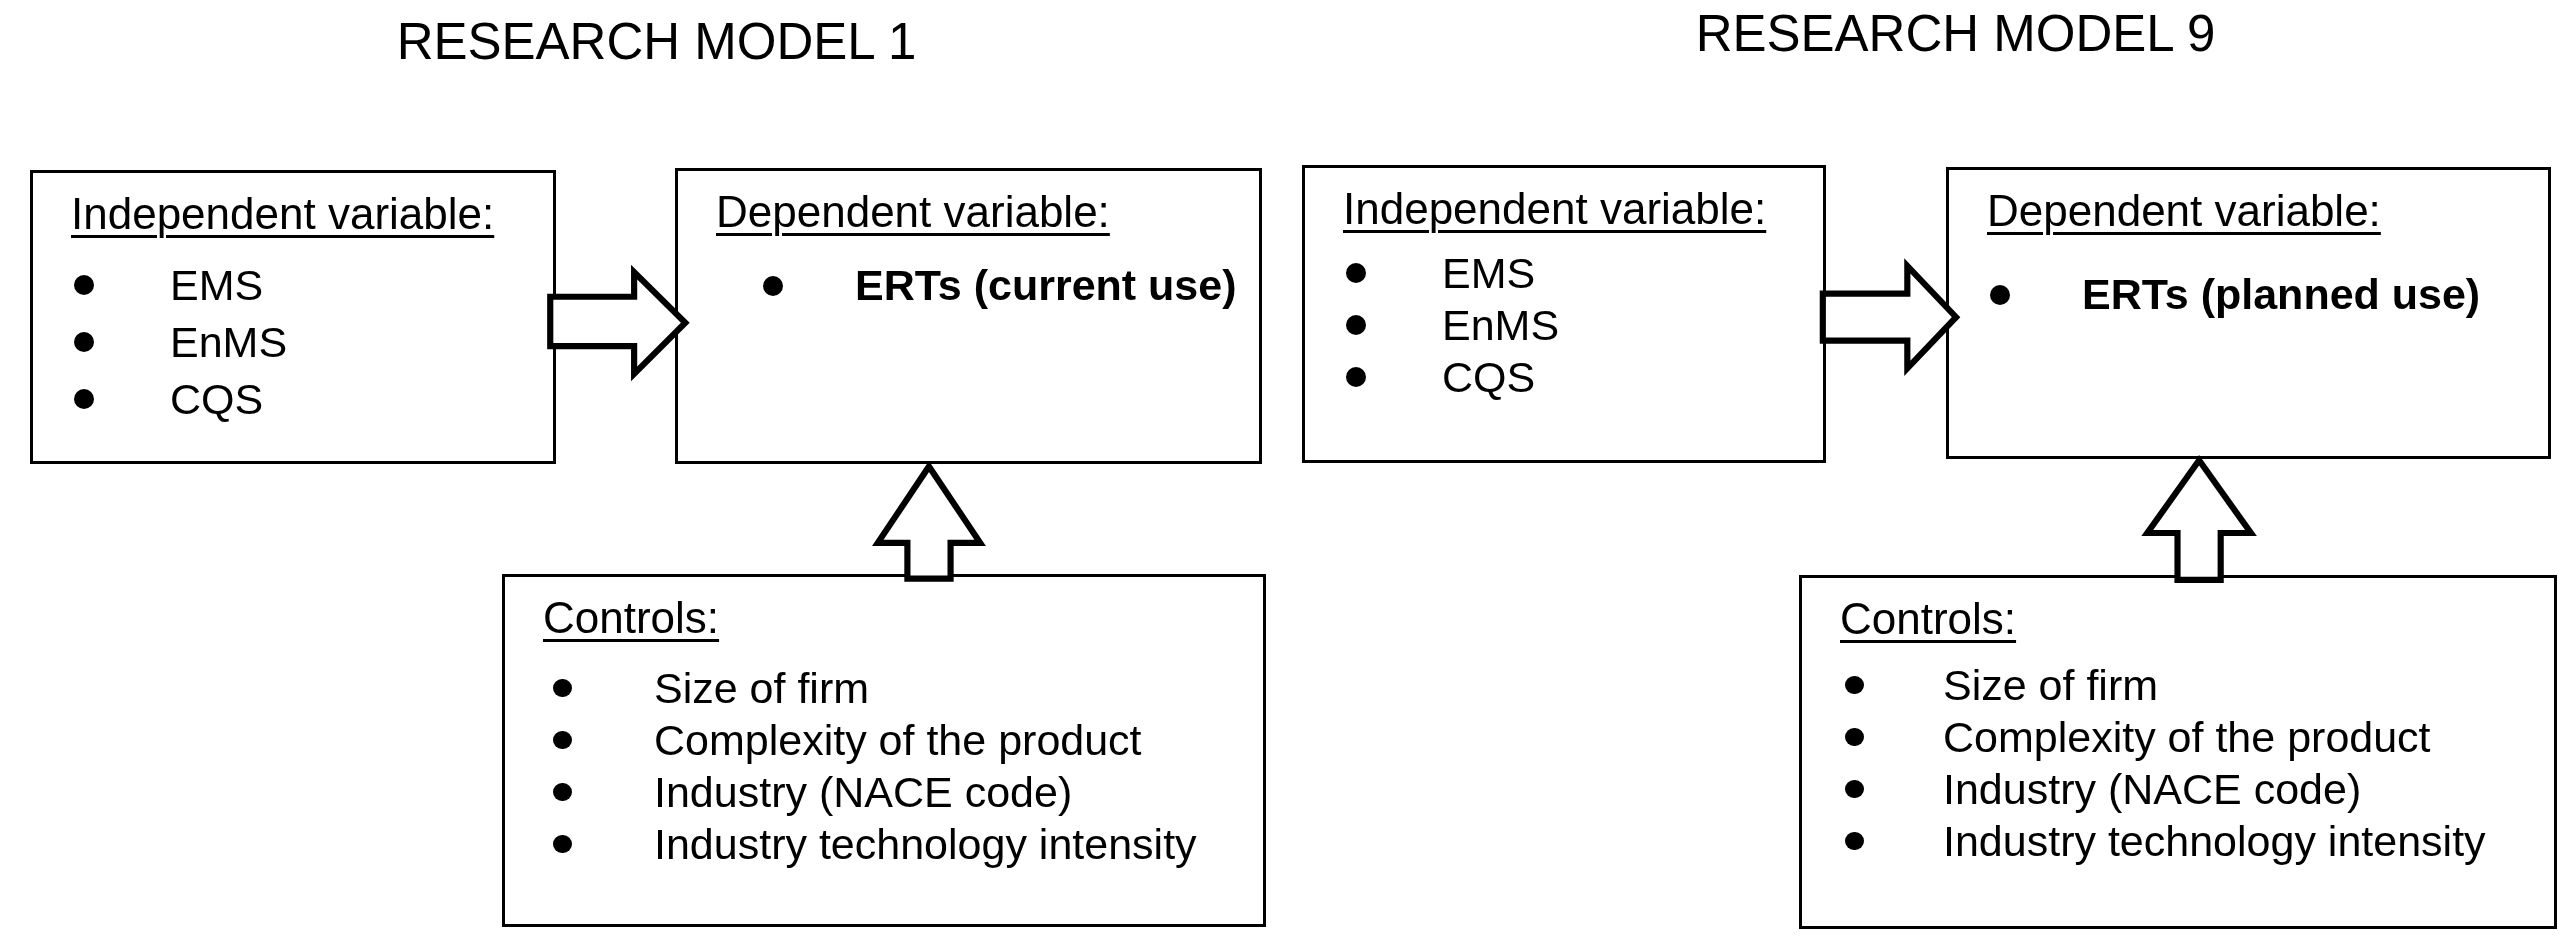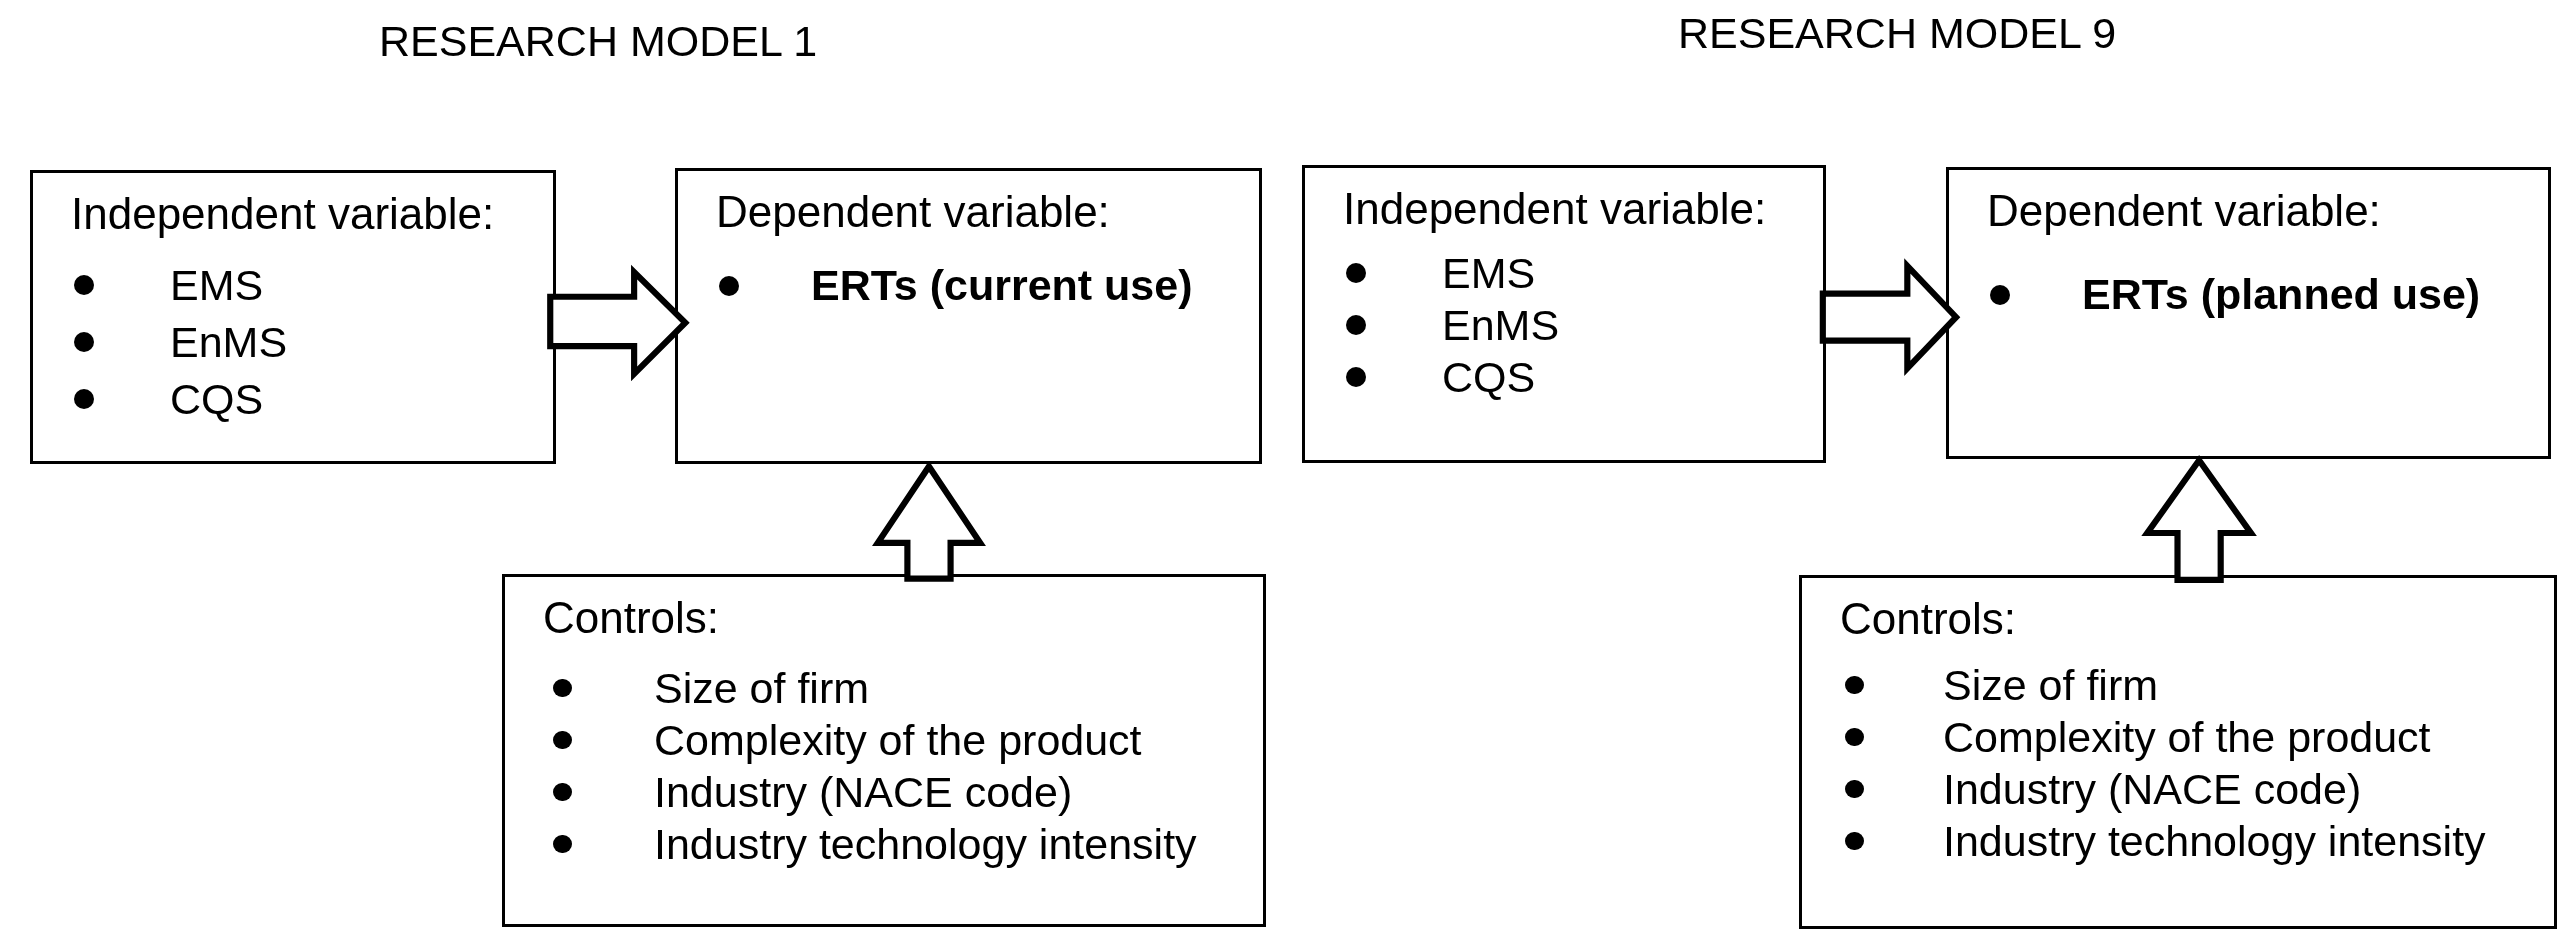--- a/index.html
+++ b/index.html
@@ -11,23 +11,23 @@
     position: relative;
     width: 2576px;
     height: 939px;
     background: #ffffff;
     overflow: hidden;
     font-family: "Liberation Sans", sans-serif;
     color: #000000;
   }
   .model-title {
     position: absolute;
-    font-size: 43px;
+    font-size: 51px;
     line-height: 53px;
-    text-align: left;
+    text-align: center;
     white-space: nowrap;
     color: #000000;
   }
   #title-1 { left: 379px;  top: 15px; width: 555px; }
   #title-2 { left: 1678px; top: 7.4px; width: 555px; }
 
   .box {
     position: absolute;
     box-sizing: border-box;
     border: 3.1px solid #000000;
@@ -37,20 +37,21 @@
   #box-dep-1  { left: 675px; top: 168px; width: 587px;  height: 296px; }
   #box-ctl-1  { left: 502px;  top: 574px; width: 764px; height: 353px; }
   #box-ind-2  { left: 1302px; top: 165px; width: 524px;  height: 298px; }
   #box-dep-2  { left: 1946px; top: 167px; width: 605px;  height: 292px; }
   #box-ctl-2  { left: 1799px; top: 575px; width: 758px; height: 354px; }
 
   .heading {
     font-size: 44px;
     line-height: 49px;
     padding: 16px 16px 0 38px;
+    text-decoration: underline;
     text-decoration-thickness: 3.1px;
     text-underline-offset: 6.2px;
     white-space: nowrap;
   }
   .blist {
     list-style: none;
     margin: 18.5px 0 0 0;
     padding: 0;
   }
   .li {
@@ -68,21 +69,21 @@
     width: 20px;
     height: 20px;
     border-radius: 50%;
     background: #000000;
   }
   
   #box-ind-1 .blist { margin-top: 18.5px; }
   #box-ind-1 .li    { line-height: 57px; }
   #box-ind-2 .blist { margin-top: 14px; }
   #box-ind-2 .li    { line-height: 52px; }
-  #box-dep-1 .blist { margin-top: 21px; }
+  #box-dep-1 .blist { margin-top: 21px; padding-left: 44px; }
   #box-dep-2 .blist { margin-top: 31px; }
   .dep .li  { font-weight: bold; padding-left: 133px; }
   .ctl .li  { line-height: 52px; padding-left: 149px; }
   .ctl .dot { left: 48px; margin-top: -9.3px; width: 18.5px; height: 18.5px; }
   #box-ctl-1 .blist { margin-top: 20px; }
   #box-ctl-2 .blist { margin-top: 16px; }
   #box-ctl-2 .li    { padding-left: 141px; }
   #box-ctl-2 .dot   { left: 43px; }
 
   #arrow-layer {

